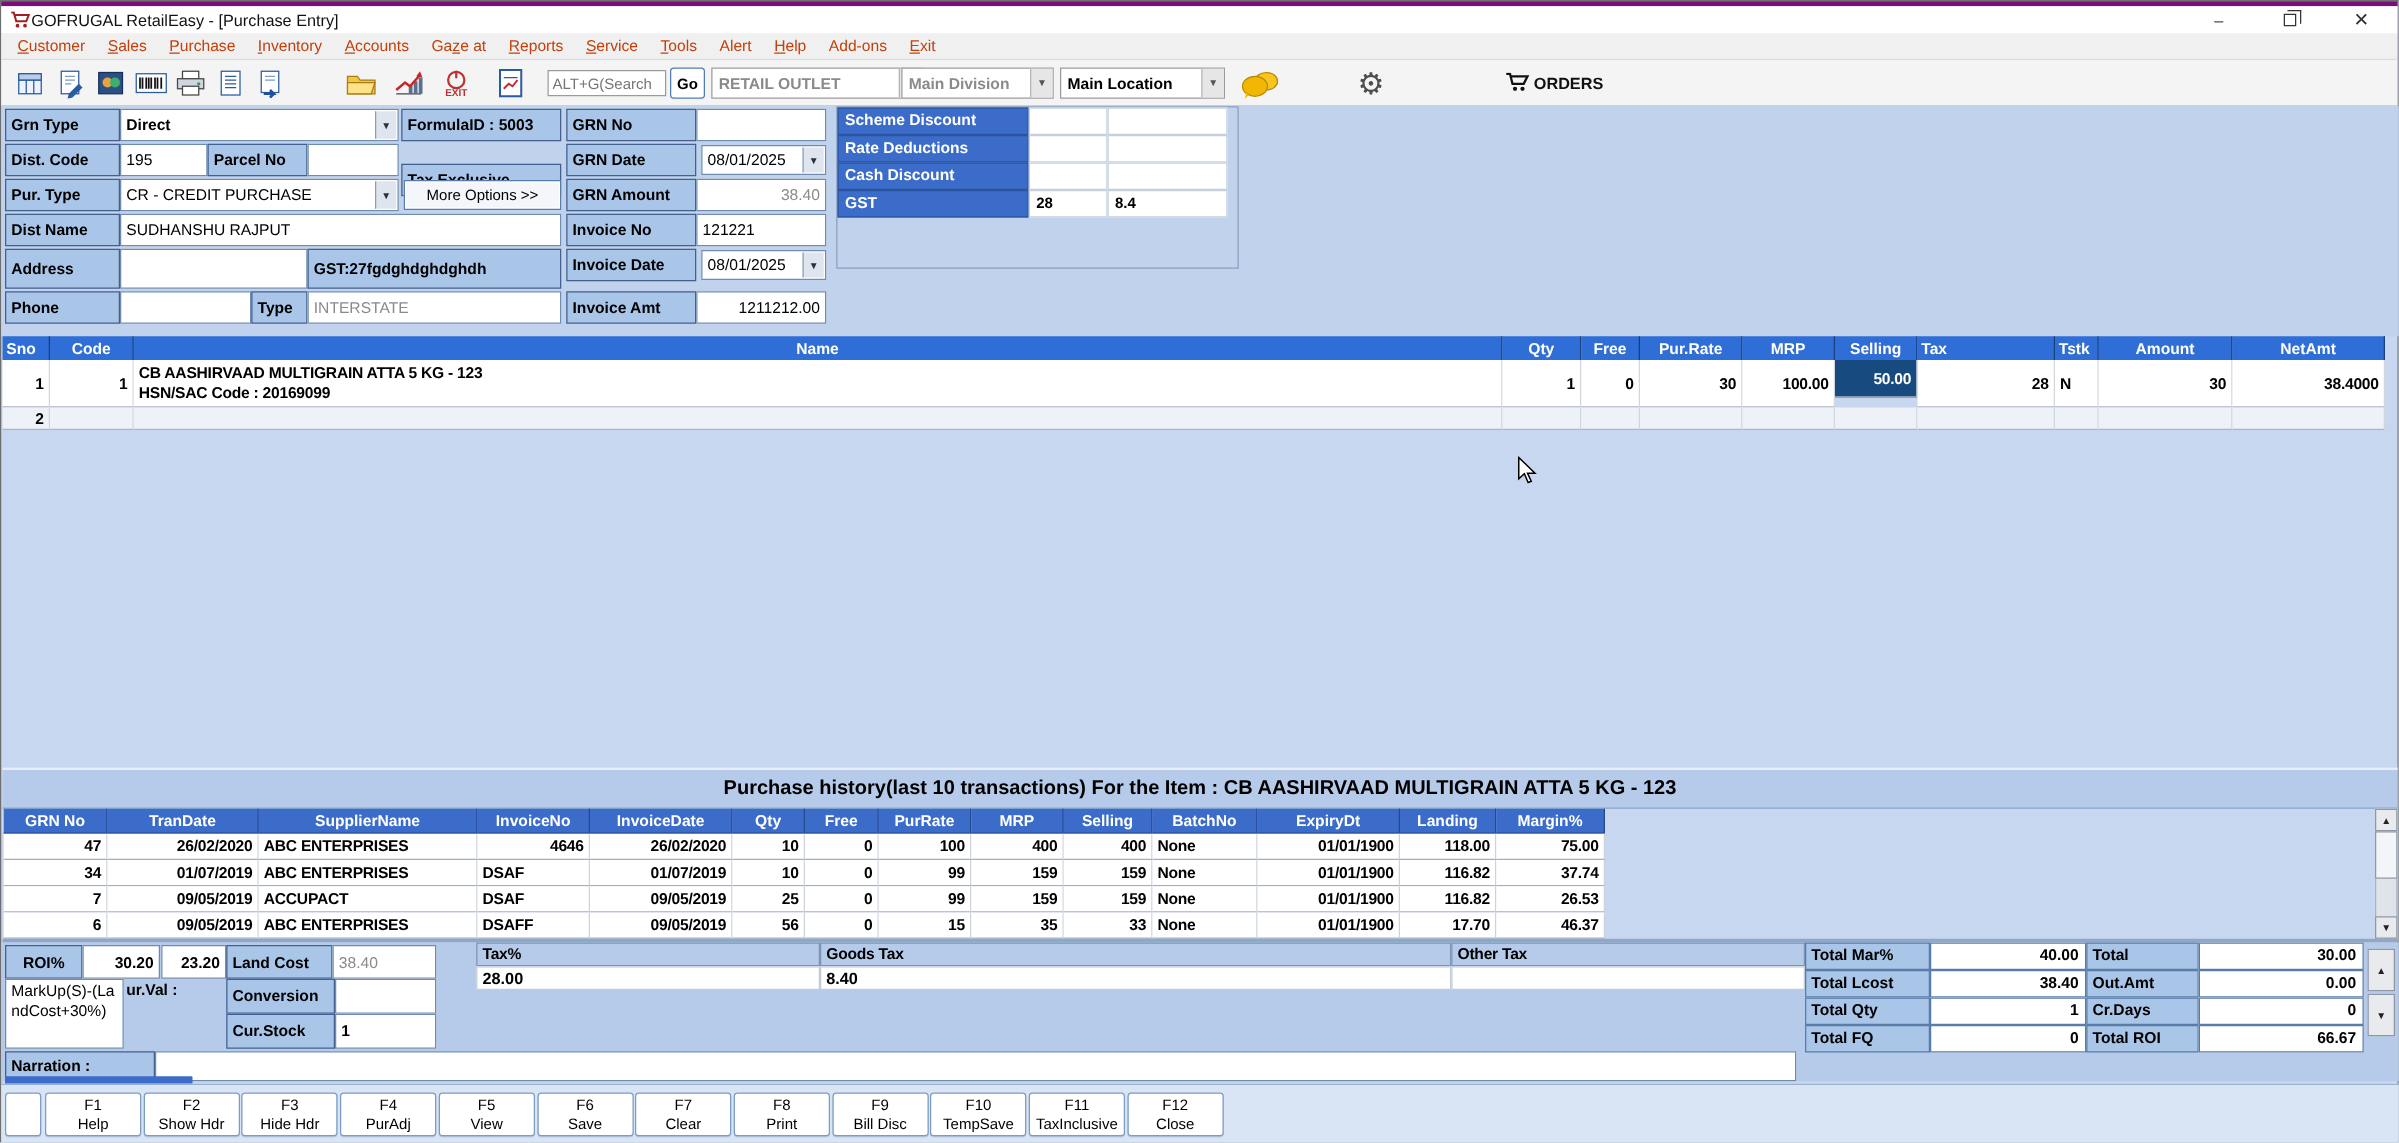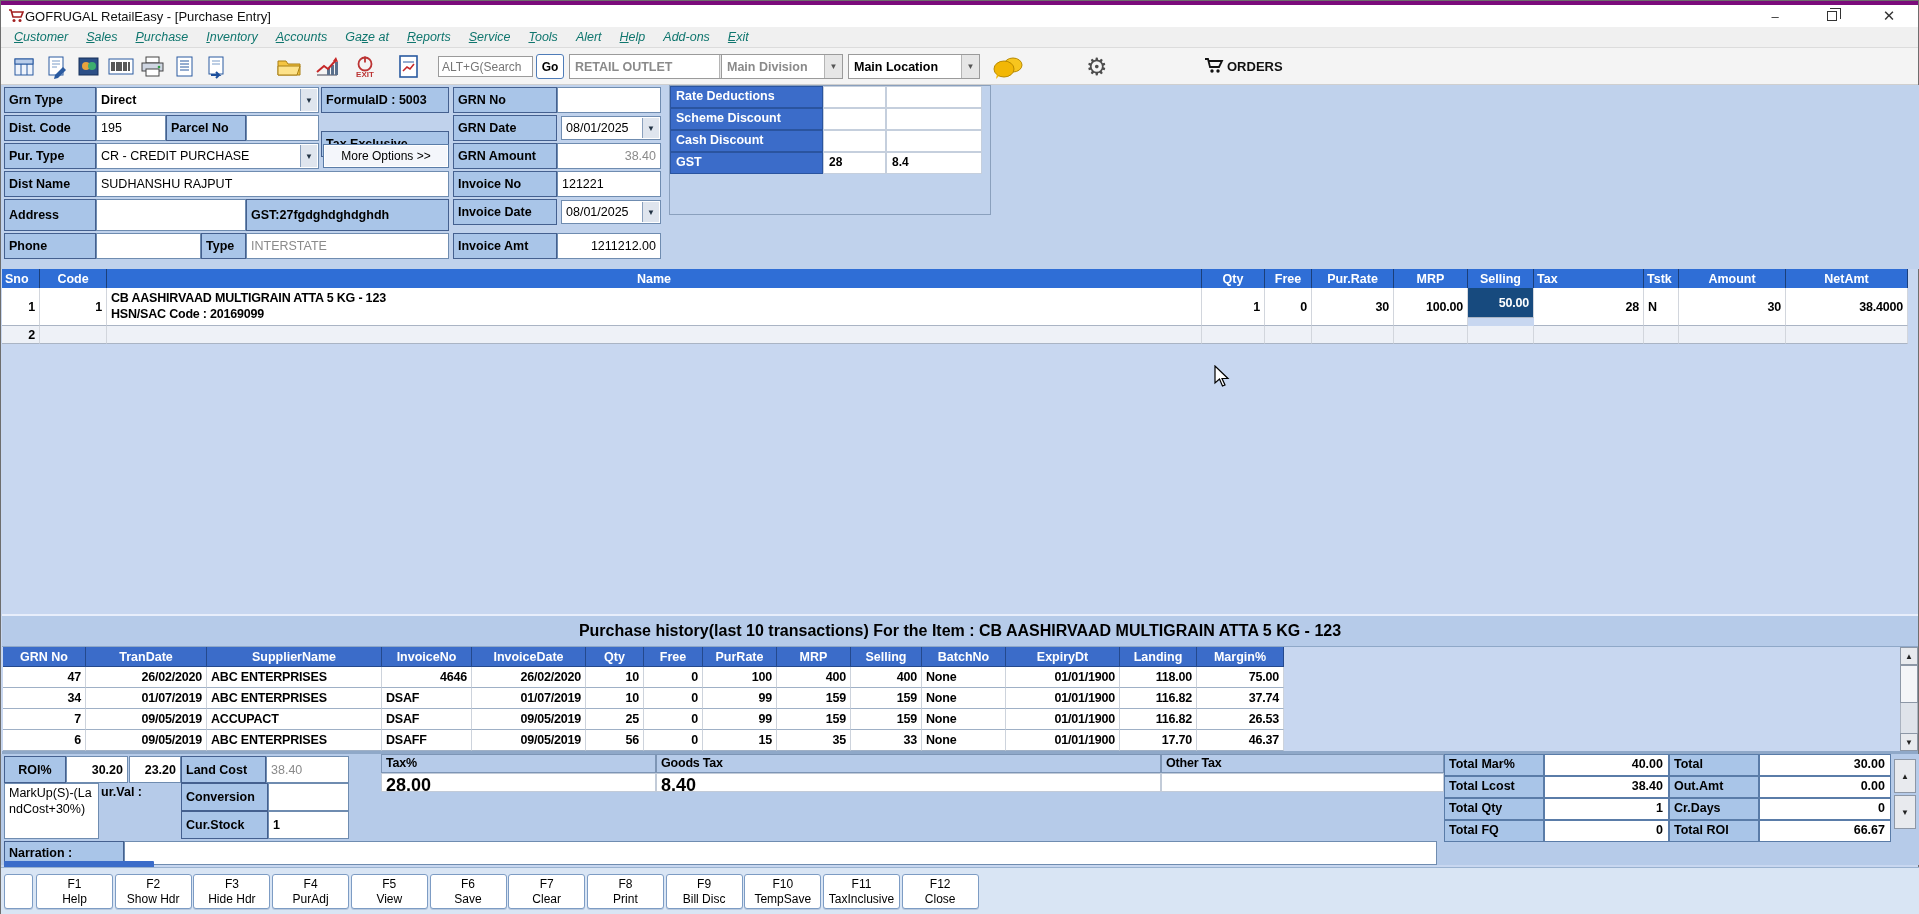--- a/index.html
+++ b/index.html
@@ -12,21 +12,21 @@
   
   .strip-top { left:0; top:0; width:100%; height:4px; background:#7b0c7b; }
   .titlebar { left:0; top:4px; width:100%; height:22px; background:#fff; display:flex; align-items:center; }
   .title-text { margin-left:6px; font-size:13px; color:#111; }
   .win-btn { position:absolute; top:0; width:42px; height:22px; display:flex; align-items:center; justify-content:center; color:#333; font-size:13px; cursor:default; }
   .restore-glyph { width:10px; height:10px; border:1px solid #333; position:relative; background:#fff; }
   .restore-glyph:before { content:""; position:absolute; left:2px; top:-4px; width:10px; height:10px; border:1px solid #333; border-bottom:none; border-left:none; }
 
   
   .menubar { left:0; top:26px; width:100%; height:21px; background:#f0f0f0; border-bottom:1px solid #dcdcdc; display:flex; align-items:center; padding-left:4px; }
-  .menu-item { padding:2px 9px; font-size:12.5px; color:#0f766e;font-style:italic; }
+  .menu-item { padding:2px 9px; font-size:12.5px; color:#c2410c; }
   .menu-item u { text-decoration:underline; }
 
   
   .toolbar { left:0; top:47px; width:100%; height:37px; background:#f4f4f4; border-bottom:1px solid #cfcfcf; }
   .tb-icon { position:absolute; top:5px; width:28px; height:28px; display:flex; flex-direction:column; align-items:center; justify-content:center; font-size:8px; color:#8b1a1a; }
   .tb-input { position:absolute; left:437px; top:8px; width:95px; height:21px; border:1px solid #9b9b9b; background:#fff; color:#9a9a9a; font-size:12px; padding:2px 3px; }
   .tb-go { position:absolute; left:535px; top:6px; width:28px; height:25px; border:1px solid #4f7cb8; border-radius:3px; background:#fff; font-weight:bold; font-size:12px; display:flex; align-items:center; justify-content:center; }
   .tb-select { position:absolute; top:6px; height:25px; border:1px solid #9b9b9b; background:#fff; display:flex; align-items:center; }
   .tb-select .txt { flex:1; padding:0 5px; font-size:12.5px; white-space:nowrap; overflow:hidden; }
   .tb-select .arr { width:18px; height:100%; background:#e6e6e6; border-left:1px solid #b5b5b5; display:flex; align-items:center; justify-content:center; font-size:8px; color:#555; }
@@ -66,21 +66,21 @@
   .hist-bottom { position:absolute; left:1px; top:750px; width:1916px; height:3px; background:#8fa8c8; }
 
   
   .sb-track { position:absolute; background:#dfe3ea; border:1px solid #aab2bf; }
   .sb-btn { position:absolute; background:#e8eaee; border:1px solid #8d97a6; display:flex; align-items:center; justify-content:center; font-size:8px; color:#222; }
   .sb-thumb { position:absolute; background:#f4f5f8; border:1px solid #8d97a6; }
 
   
   .footer-bg { left:0; top:753px; width:1919px; height:111px; background:#b6cbe9; }
   .tax-hdr { position:absolute; top:753px; height:19px; background:#b6cbe9; border:1px solid #7d95b5; font-weight:bold; font-size:12.5px; letter-spacing:-0.2px; padding:1px 4px; }
-  .tax-val { position:absolute; top:772px; height:19px; background:#fff; border:1px solid #c2cbd8; font-weight:bold; font-size:18px; padding:1px 4px; }
+  .tax-val { position:absolute; top:772px; height:19px; background:#fff; border:1px solid #c2cbd8; font-weight:bold; font-size:13px; padding:1px 4px; }
   .tot-lbl { position:absolute; background:#a9c5e8; border:1px solid #5a7ca8; font-weight:bold; font-size:12.5px; padding:2px 4px; }
   .tot-val { position:absolute; background:#fff; border:1px solid #5a7ca8; font-weight:bold; font-size:12.5px; padding:2px 5px; text-align:right; }
 
   
   .fnbar { left:0; top:866px; width:1919px; height:48px; background:#d9e5f4; border-top:1px solid #9ab2d0; }
   .fn-btn { position:absolute; top:6px; height:35px; background:#fff; border:1px solid #7d9cc4; border-radius:3px; display:flex; flex-direction:column; align-items:center; justify-content:center; font-size:12px; line-height:1.2; box-shadow:0 1px 0 #b9c9de; }
   .resize-tab { position:absolute; left:3px; top:860px; width:150px; height:6px; background:#3b6cc9; border-radius:1px 1px 0 0; }
 
   .cursor { position:absolute; left:1213px; top:364px; width:16px; height:24px; pointer-events:none; }
 </style>
@@ -283,26 +283,26 @@
   <div class="inp combo" style="left:560px;top:199px;width:100px;height:24px">
     <span>08/01/2025</span>
     <span class="arrbox">▼</span>
   </div>
 
   <div class="lbl" style="left:452px;top:232px;width:104px;height:26px">Invoice Amt</div>
   <div class="inp right" style="left:556px;top:232px;width:104px;height:26px">1211212.00</div>
 
   <div class="ded-panel">
       <div class="ded-row">
-        <div class="ded-lbl">Rate Deductions</div>
+        <div class="ded-lbl">Scheme Discount</div>
         <div class="ded-v ded-v1"></div>
         <div class="ded-v ded-v2"></div>
       </div>
       <div class="ded-row">
-        <div class="ded-lbl">Scheme Discount</div>
+        <div class="ded-lbl">Rate Deductions</div>
         <div class="ded-v ded-v1"></div>
         <div class="ded-v ded-v2"></div>
       </div>
       <div class="ded-row">
         <div class="ded-lbl">Cash Discount</div>
         <div class="ded-v ded-v1"></div>
         <div class="ded-v ded-v2"></div>
       </div>
       <div class="ded-row">
         <div class="ded-lbl">GST</div>

